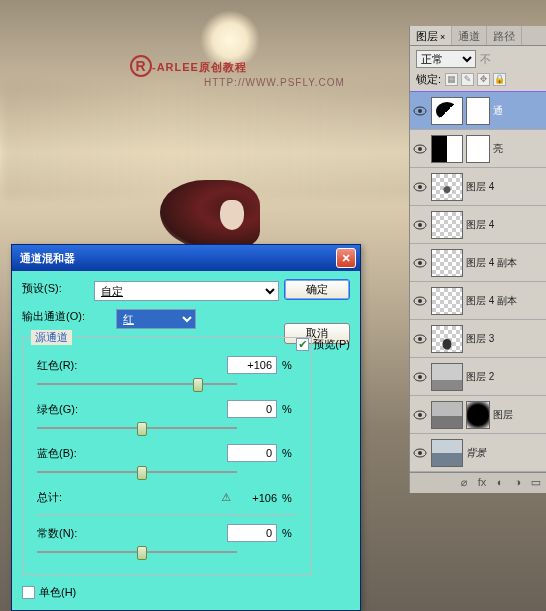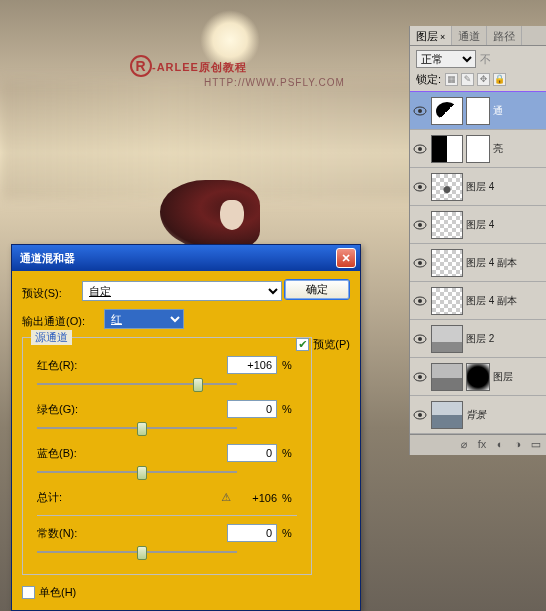--- a/index.html
+++ b/index.html
@@ -12,26 +12,26 @@
 .figure { position: absolute; top: 180px; left: 170px; width: 90px; height: 70px; }
 .hair { position: absolute; top: 0; left: -10px; width: 100px; height: 70px; background: radial-gradient(ellipse at 70% 40%, #4a1818 0%, #6b2020 30%, #3a1515 70%, transparent 100%); border-radius: 50% 40% 30% 60%; }
 .face { position: absolute; top: 20px; left: 50px; width: 24px; height: 30px; background: #e8d4c0; border-radius: 40% 40% 50% 50%; }
 
 .watermark { position: absolute; top: 55px; left: 130px; color: #b03535; }
 .watermark .wm-title { font-size: 17px; font-weight: bold; letter-spacing: 1px; }
 .watermark .wm-r { display: inline-block; border: 2px solid #b03535; border-radius: 50%; width: 22px; height: 22px; text-align: center; line-height: 18px; font-size: 14px; }
 .watermark .wm-url { font-size: 10px; color: #8a5a5a; letter-spacing: 1px; margin-left: 30px; padding-left: 44px; }
 
 
-.dialog { position: absolute; top: 244px; left: 11px; width: 350px; background: #eab308; border: 1px solid #0a246a; box-shadow: 2px 2px 6px rgba(0,0,0,0.3); }
+.dialog { position: absolute; top: 244px; left: 11px; width: 350px; background: #5eead4; border: 1px solid #0a246a; box-shadow: 2px 2px 6px rgba(0,0,0,0.3); }
 .titlebar { height: 26px; background: linear-gradient(180deg, #2a6de0 0%, #1b54c2 50%, #0a3aa0 100%); display: flex; align-items: center; padding: 0 4px 0 8px; color: #fff; font-weight: bold; font-size: 12px; }
 .titlebar .tb-title { flex: 1; }
 .close-btn { width: 20px; height: 20px; background: linear-gradient(180deg, #f09080 0%, #d04028 100%); border: 1px solid #fff; border-radius: 3px; color: #fff; text-align: center; line-height: 18px; font-weight: bold; cursor: pointer; }
 .dlg-body { padding: 10px; position: relative; }
-.row { display: flex; align-items: flex-end; margin-bottom: 8px; gap: 8px; }
+.row { display: flex; align-items: flex-start; margin-bottom: 8px; gap: 20px; }
 .row label { min-width: 52px; }
 .row label.out { min-width: 74px; }
 .select { height: 20px; border: 1px solid #7f9db9; background: #fff; font-size: 11px; padding: 2px 2px; text-decoration: underline; }
 .select.preset { width: 200px; }
 .select.output { width: 80px; background: #316ac5; color: #fff; }
 .icon-mini { width: 16px; height: 16px; margin-left: 8px; display: inline-flex; align-items: center; justify-content: center; color: #333; }
 
 .group { border: 1px solid #bfbfbf; margin-top: 6px; padding: 10px 14px 6px; position: relative; }
 .group-title { position: absolute; top: -8px; left: 8px; background: #ece9d8; padding: 0 4px; color: #3060c0; font-size: 11px; }
 .slider-row { display: flex; align-items: center; margin: 8px 0 2px; }
@@ -100,20 +100,21 @@
 </div>
 
 <div class="dialog">
   <div class="titlebar">
     <span class="tb-title">通道混和器</span>
     <span class="close-btn">✕</span>
   </div>
   <div class="dlg-body">
     <div class="btns">
       <button class="btn ok">确定</button>
+      <button class="btn">取消</button>
     </div>
     <div class="preview">
       <span class="chk">✔</span>
       <span>预览(P)</span>
     </div>
 
     <div class="row" style="width:300px;">
       <label>预设(S):</label>
       <select class="select preset"><option>自定</option></select>
       <span class="icon-mini">≡</span>
@@ -277,20 +278,32 @@
       <span class="thumb checker"></span>
       <span class="lname">图层 4 副本</span>
     </div>
     <div class="layer">
       <span class="eye">
           <svg viewBox="0 0 14 10">
             <ellipse cx="7" cy="5" rx="6" ry="4" fill="none" stroke="#333"></ellipse>
             <circle cx="7" cy="5" r="2" fill="#333"></circle>
           </svg>
         </span>
+      <span class="thumb checker">
+          <div class="inner" style="background:radial-gradient(ellipse at 50% 70%,#333 0 4px,transparent 5px)"></div>
+        </span>
+      <span class="lname">图层 3</span>
+    </div>
+    <div class="layer">
+      <span class="eye">
+          <svg viewBox="0 0 14 10">
+            <ellipse cx="7" cy="5" rx="6" ry="4" fill="none" stroke="#333"></ellipse>
+            <circle cx="7" cy="5" r="2" fill="#333"></circle>
+          </svg>
+        </span>
       <span class="thumb">
           <div class="inner" style="background:linear-gradient(180deg,#ccc 0 60%,#888 60%)"></div>
         </span>
       <span class="lname">图层 2</span>
     </div>
     <div class="layer">
       <span class="eye">
           <svg viewBox="0 0 14 10">
             <ellipse cx="7" cy="5" rx="6" ry="4" fill="none" stroke="#333"></ellipse>
             <circle cx="7" cy="5" r="2" fill="#333"></circle>

